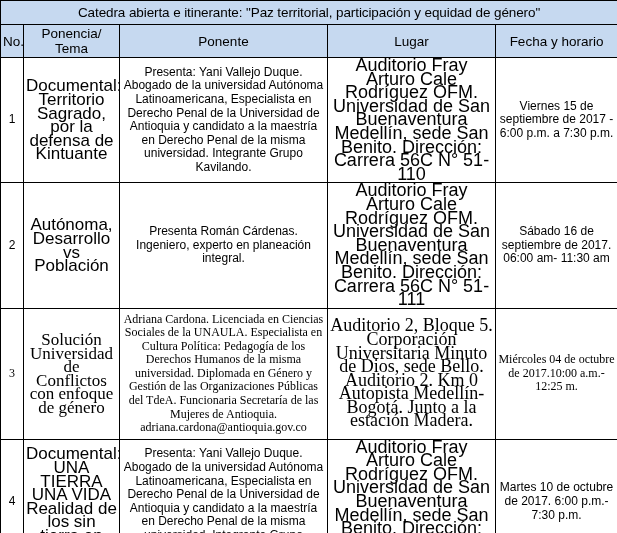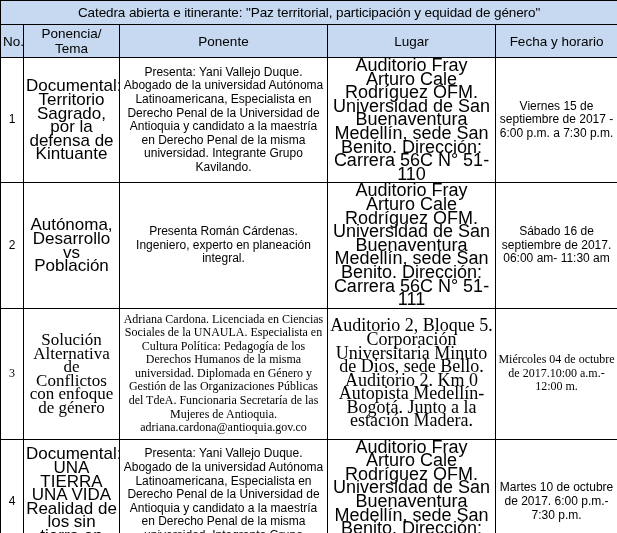--- a/index.html
+++ b/index.html
@@ -108,24 +108,24 @@
     <tr class="r2">
       <td class="cell cell-no">2</td>
       <td class="cell cell-tema">Autónoma, Desarrollo vs Población</td>
       <td class="cell cell-pon">Presenta Román Cárdenas. Ingeniero, experto en planeación integral.</td>
       <td class="cell cell-lugar">Auditorio Fray Arturo Cale Rodríguez OFM. Universidad de San Buenaventura Medellín, sede San Benito. Dirección: Carrera 56C N° 51-111</td>
       <td class="cell cell-fecha">Sábado 16 de septiembre de 2017. 06:00 am- 11:30 am</td>
     </tr>
 
     <tr class="r3">
       <td class="cell cell-no">3</td>
-      <td class="cell cell-tema">Solución Alternativa de Conflictos con enfoque de género</td>
+      <td class="cell cell-tema">Solución Universidad de Conflictos con enfoque de género</td>
       <td class="cell cell-pon">Adriana Cardona. Licenciada en Ciencias Sociales de la UNAULA. Especialista en Cultura Política: Pedagogía de los Derechos Humanos de la misma universidad. Diplomada en Género y Gestión de las Organizaciones Públicas del TdeA. Funcionaria Secretaría de las Mujeres de Antioquia. adriana.cardona@antioquia.gov.co</td>
       <td class="cell cell-lugar">Auditorio 2, Bloque 5. Corporación Universitaria Minuto de Dios, sede Bello. Auditorio 2. Km 0 Autopista Medellín-Bogotá. Junto a la estación Madera.</td>
-      <td class="cell cell-fecha">Miércoles 04 de octubre de 2017.10:00 a.m.- 12:00 m.</td>
+      <td class="cell cell-fecha">Miércoles 04 de octubre de 2017.10:00 a.m.- 12:25 m.</td>
     </tr>
 
     <tr class="r4">
       <td class="cell cell-no">4</td>
       <td class="cell cell-tema">Documental: UNA TIERRA UNA VIDA Realidad de los sin tierra en Brasil</td>
       <td class="cell cell-pon">Presenta: Yani Vallejo Duque. Abogado de la universidad Autónoma Latinoamericana, Especialista en Derecho Penal de la Universidad de Antioquia y candidato a la maestría en Derecho Penal de la misma universidad. Integrante Grupo Kavilando.</td>
       <td class="cell cell-lugar">Auditorio Fray Arturo Cale Rodríguez OFM. Universidad de San Buenaventura Medellín, sede San Benito. Dirección: Carrera 56C N° 51-111</td>
       <td class="cell cell-fecha">Martes 10 de octubre de 2017. 6:00 p.m.- 7:30 p.m.</td>
     </tr>
 

